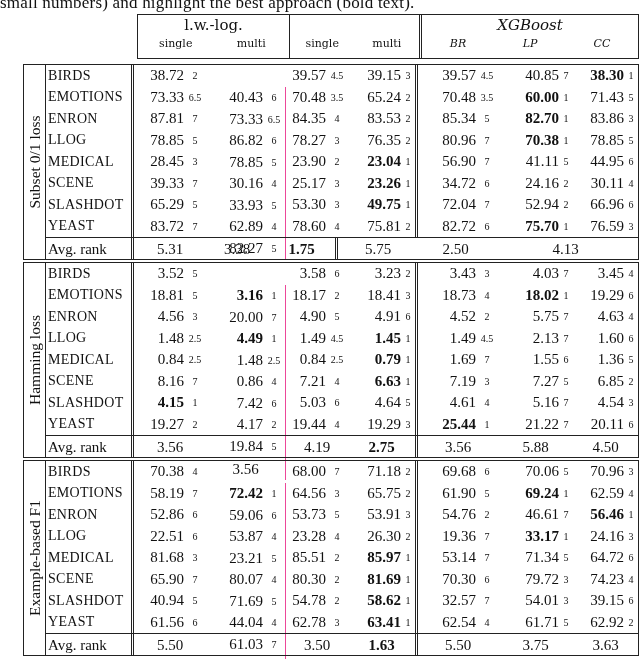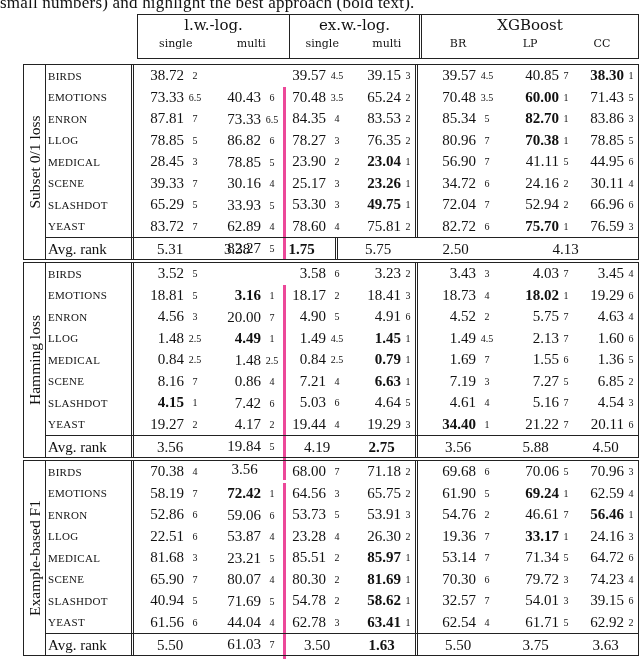--- a/index.html
+++ b/index.html
@@ -6,44 +6,44 @@
     body { width: 640px; height: 659px; overflow: hidden; position: relative;
       font-family: "DejaVu Serif", "Liberation Serif", serif; color: #111; }
     .caption { position: absolute; left: 0; top: -7px; font-size: 17px; white-space: nowrap;
       font-family: "Liberation Serif", serif; letter-spacing: 0.2px; }
 
     .hdr { position: absolute; left: 137px; top: 14px; width: 502px; height: 45px;
       border: 1px solid #222; box-sizing: border-box; display: flex; }
     .hdr .grp { position: relative; box-sizing: border-box; }
     .hdr .g1 { width: 152px; border-right: 1px solid #222; }
     .hdr .g2 { width: 132px; border-right: 3px double #222; }
-    .hdr .g3 { flex: 1; }
+    .hdr .g3 { flex: 1; font-style: italic; }
     .hdr .gt { position: absolute; top: 1px; left: 0; right: 0; text-align: center; font-size: 15px; }
     .hdr .subs { position: absolute; top: 22px; left: 0; right: 0; display: flex; font-size: 11px; }
     .hdr .subs span { flex: 1; text-align: center; }
 
     .block { position: absolute; left: 23px; width: 616px; border: 1px solid #222;
       box-sizing: border-box; }
     .vlabel { position: absolute; left: 0; top: 0; bottom: 0; width: 21px; border-right: 1px solid #222; }
     .vlabel span { position: absolute; left: 50%; top: 50%; transform: translate(-50%,-50%) rotate(-90deg);
       white-space: nowrap; font-size: 15.5px; font-family: "Liberation Serif", serif; }
     .rows { position: absolute; left: 21px; right: 0; top: 0; bottom: 0; }
     .row { display: flex; height: 21.5px; align-items: center; position: relative; }
     .row.avg { border-top: 1px solid #222; height: 22px; }
-    .ds { width: 89px; font-size: 11px; letter-spacing: 0.3px; padding-left: 3px; box-sizing: border-box;
+    .ds { width: 89px; font-size: 14px; letter-spacing: 0.3px; padding-left: 3px; box-sizing: border-box;
       border-right: 3px double #222; height: 100%; display: flex; align-items: center;
       font-family: "Liberation Serif", serif; }
     .row.avg .ds { font-size: 15px; letter-spacing: 0; }
     .cell { height: 100%; display: flex; align-items: center; justify-content: flex-end; box-sizing: border-box;
       font-size: 15px; font-family: "Liberation Serif", serif; }
     .cell .v { text-align: right; }
     .cell .r { font-size: 10px; width: 22px; text-align: center; }
     .cell.bold .v { font-weight: bold; }
     .c1 { width: 72px; }
-    .c2 { width: 80px; border-right: 3px solid #ec4899; margin-top: 44px; }
+    .c2 { width: 80px; border-right: 1px solid #ec4899; margin-top: 44px; }
     .c3 { width: 62px; }
     .c4 { width: 70px; border-right: 3px double #222; }
     .c5 { width: 80px; }
     .c6 { width: 75px; }
     .c7 { flex: 1; }
     .c4 .r, .c6 .r, .c7 .r { width: 14px; }
     .avgcell { height: 100%; display: flex; align-items: center; justify-content: center; font-size: 15px;
       box-sizing: border-box; font-family: "Liberation Serif", serif; }
     .avgcell.bold { font-weight: bold; }
   </style>
@@ -54,21 +54,20 @@
 
 <div class="hdr">
   <div class="grp g1">
     <div class="gt">l.w.-log.</div>
     <div class="subs">
       <span>single</span>
       <span>multi</span>
     </div>
   </div>
   <div class="grp g2">
-    <div class="gt">ex.w.-log.</div>
     <div class="subs">
       <span>single</span>
       <span>multi</span>
     </div>
   </div>
   <div class="grp g3">
     <div class="gt">XGBoost</div>
     <div class="subs">
       <span>BR</span>
       <span>LP</span>
@@ -576,21 +575,21 @@
           </div>
           <div class="cell c3">
             <span class="v">19.44</span>
             <span class="r">4</span>
           </div>
           <div class="cell c4">
             <span class="v">19.29</span>
             <span class="r">3</span>
           </div>
           <div class="cell c5 bold">
-            <span class="v">34.40</span>
+            <span class="v">25.44</span>
             <span class="r">1</span>
           </div>
           <div class="cell c6">
             <span class="v">21.22</span>
             <span class="r">7</span>
           </div>
           <div class="cell c7">
             <span class="v">20.11</span>
             <span class="r">6</span>
           </div>

